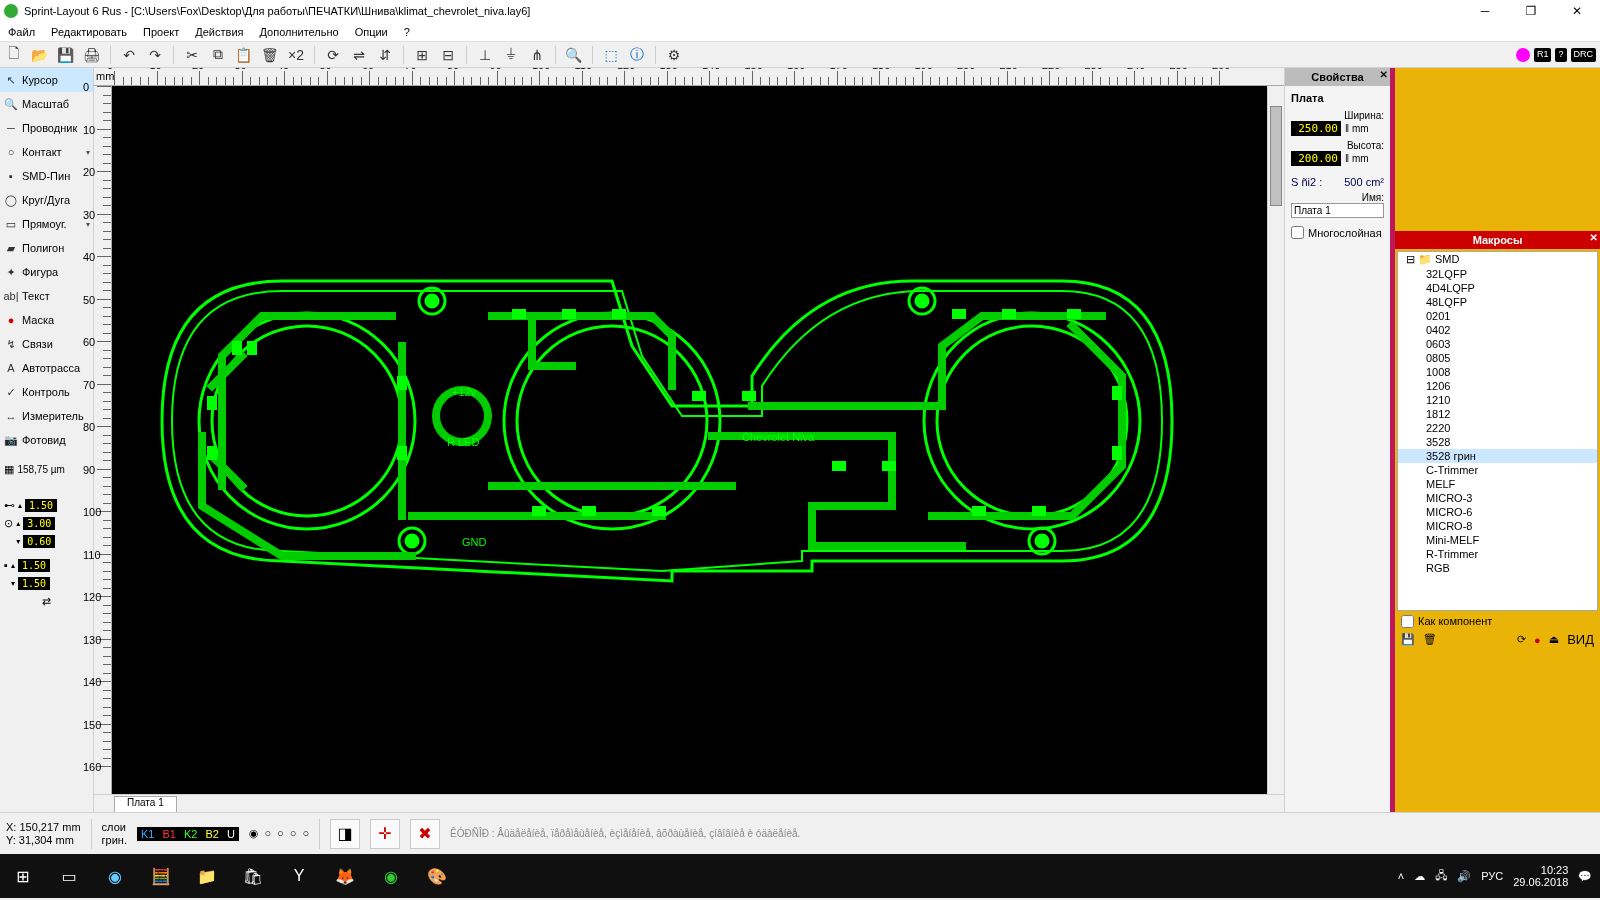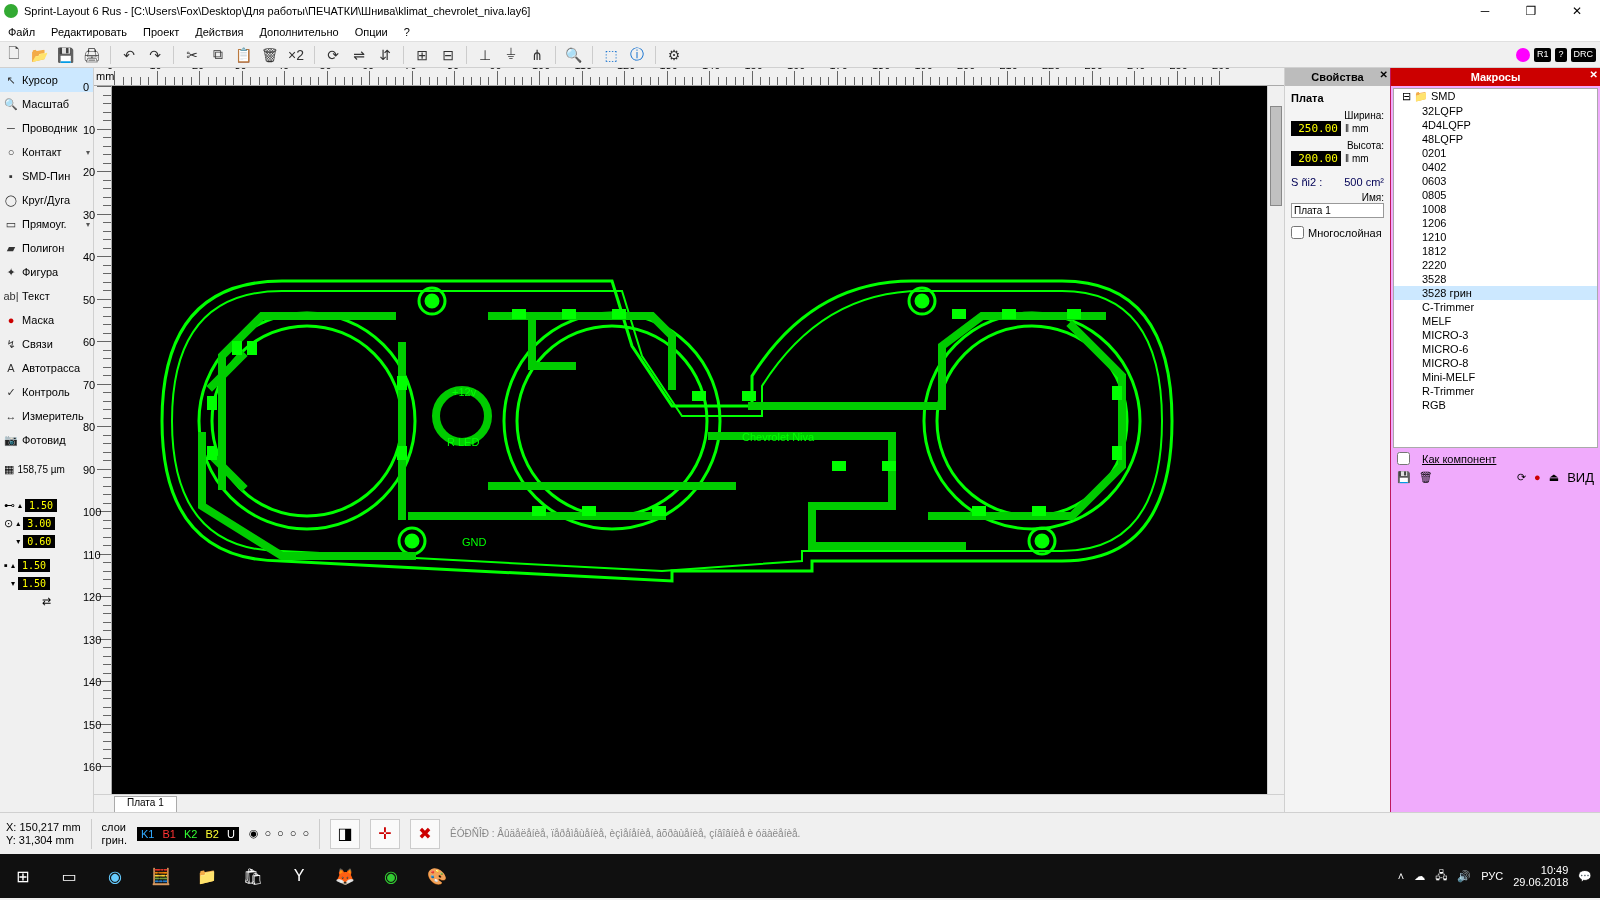--- a/index.html
+++ b/index.html
@@ -44,28 +44,28 @@
 .panel-title { background:#bcbcbc; height:18px; display:flex; align-items:center; justify-content:center; font-weight:bold; position:relative; font-size:11px; }
 .panel-title .x { position:absolute; right:2px; top:1px; font-size:10px; cursor:pointer; }
 .props .section { padding:6px; }
 .props .hdr { font-weight:bold; margin-bottom:6px; }
 .props label { display:block; margin-top:4px; font-size:10px;text-align:right; }
 .props .fld { background:#000; color:#ff0; font-family:monospace; width:50px; padding:1px 3px; display:inline-block; text-align:right; }
 .props .mm { margin-left:4px; font-size:10px; }
 .props .sval { background:#fff; border:1px solid #999; width:100%; padding:1px 2px; font-size:10px; }
 .props .chk { margin-top:8px; display:flex; align-items:center; gap:4px; font-size:10px; }
 .props .area-row { display:flex; justify-content:space-between; margin-top:10px; color:#005; font-size:10px; }
-.macros { flex:1; background:#f0abfc; border-left:1px solid #be185d; display:flex; flex-direction:column; }
+.macros { flex:1; background:#eab308; border-left:5px solid #be185d; display:flex; flex-direction:column;justify-content:center; }
 .macros .panel-title { background:#c00; color:#fff; }
 .tree { flex:0 0 360px; background:#fff; border:1px solid #aaa; margin:2px; overflow-y:scroll; font-size:11px; }
 .tree-item { padding:1px 4px 1px 28px; cursor:default; }
 .tree-item.sel { background:#cce8ff; }
 .tree-root { padding:1px 4px 1px 8px; }
 .mac-tools { height:20px; display:flex; align-items:center; padding:0 6px; gap:8px; }
-.mac-chk { display:flex; align-items:center; gap:12px; padding:2px 6px; font-size:10px;text-decoration:underline; }
+.mac-chk { display:flex; align-items:center; gap:4px; padding:2px 6px; font-size:10px; }
 .preview { flex:1; background:#000; margin:2px; position:relative; display:flex; align-items:center; justify-content:center; }
 .preview .dnd { position:absolute; bottom:4px; right:6px; color:#999; font-size:10px; }
 .statusbar { height:42px; background:#f0f0f0; border-top:1px solid #d0d0d0; display:flex; align-items:center; padding:0 6px; gap:10px; }
 .coord { font-size:10px; line-height:13px; }
 .layer-bar { display:flex; align-items:center; gap:4px; }
 .layer-chip { background:#000; font-family:monospace; font-size:10px; padding:1px 0; display:flex; }
 .layer-chip span { padding:0 4px; }
 .big-ico { width:30px; height:30px; display:flex; align-items:center; justify-content:center; border:1px solid #ccc; background:#fafafa; font-size:16px; }
 .hint { color:#888; font-size:10px; }
 .taskbar { height:44px; background:#101010; display:flex; align-items:center; color:#fff; }
@@ -754,18 +754,18 @@
   <div class="tb" style="color:#f70">🦊</div>
   <div class="tb" style="color:#3c3">◉</div>
   <div class="tb">🎨</div>
   <div class="tray">
     <span>˄</span>
     <span>☁</span>
     <span>🖧</span>
     <span>🔊</span>
     <span>РУС</span>
     <div class="clock">
-      <div>10:49</div>
+      <div>10:23</div>
         <div>29.06.2018</div>
     </div>
     <span>💬</span>
   </div>
 </div>
 
 </body></html>

